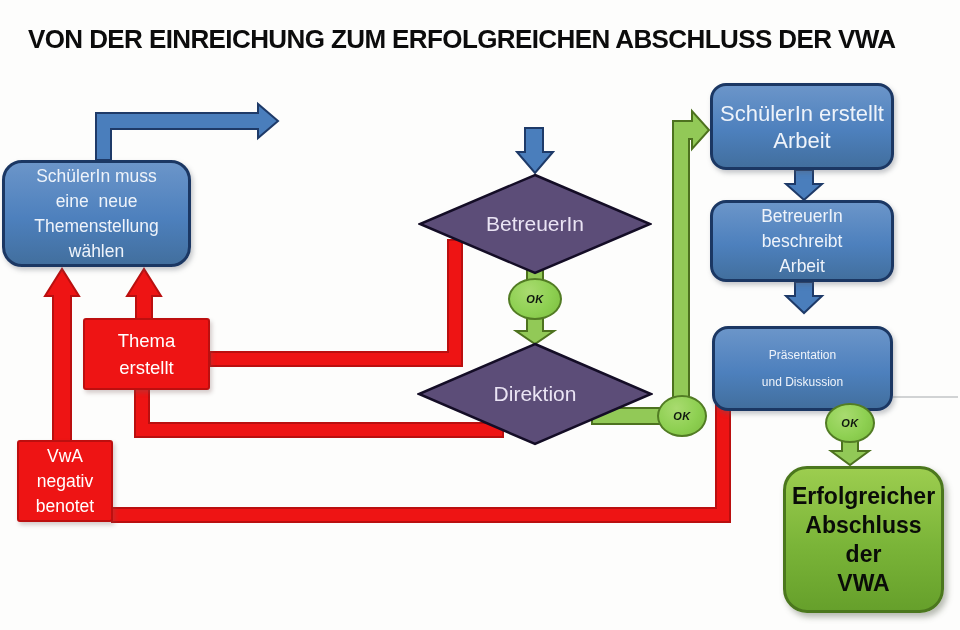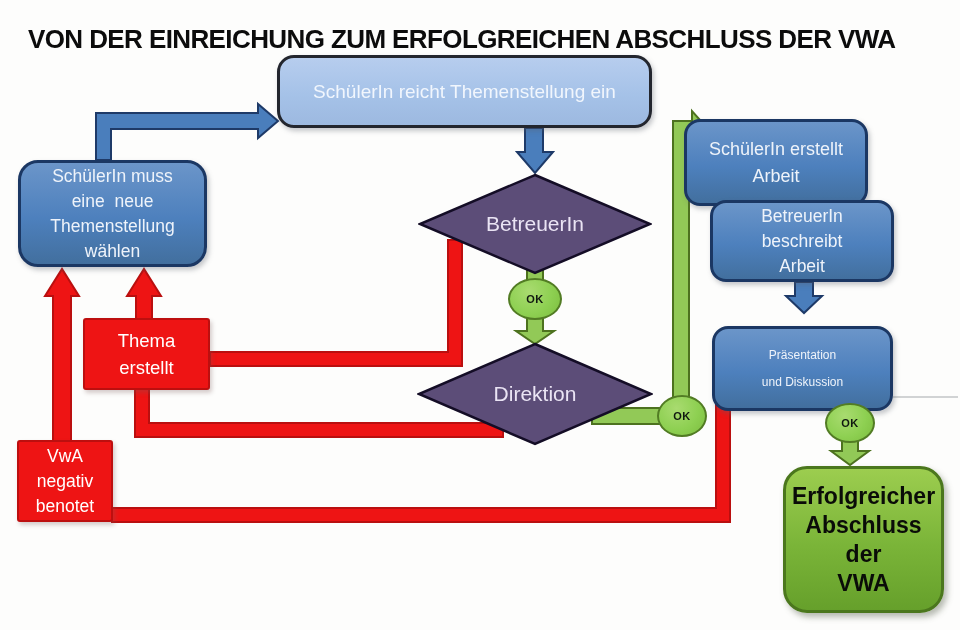--- a/index.html
+++ b/index.html
@@ -32,42 +32,42 @@
   }
   
   .box-red{
     background:#ee1414;border:2px solid #bd0f0f;border-radius:3px;color:#fff;
     box-shadow:2px 3px 4px rgba(120,90,90,.3);
   }
   
   .ellipse{
     background:radial-gradient(circle at 38% 30%,#a9db70 0%,#8ed052 55%,#7cbd3f 100%);
     border:2.5px solid #527c24;border-radius:50%;
-    color:#101810;font-weight:700;font-size:11px;letter-spacing:.5px;
+    color:#101810;font-weight:700;font-size:11px;letter-spacing:.5px;font-style:italic;
   }
   
   .diamond{background:transparent;border:none;}
   .diamond svg{position:absolute;inset:0;width:100%;height:100%;}
   .diamond .lbl{position:relative;z-index:1;color:#eae4f4;font-size:21px;}
   
   .box-green{
     background:linear-gradient(180deg,#9ccd4f 0%,#7ab438 55%,#66a02b 100%);
     border:3px solid #4b771d;border-radius:24px;color:#0a0c08;
     font-weight:800;box-shadow:3px 4px 6px rgba(90,100,80,.45);
   }
   
   #n-submit        {left:277px;top:55px; width:375px;height:73px;font-size:19px;}
-  #n-choose-new    {left:18px; top:160px;width:189px;height:107px;font-size:17.5px;line-height:25px;border-radius:20px;}
+  #n-choose-new    {left:2px; top:160px;width:189px;height:107px;font-size:17.5px;line-height:25px;border-radius:20px;}
   #n-betreuer      {left:418px;top:173px;width:234px;height:102px;}
   #n-ok-betreuer   {left:508px;top:278px;width:54px; height:42px;}
   #n-direktion     {left:417px;top:342px;width:236px;height:104px;}
   #n-ok-direktion  {left:657px;top:395px;width:50px; height:42px;}
   #n-thema         {left:83px; top:318px;width:127px;height:72px;font-size:18.5px;line-height:27px;}
   #n-vwa           {left:17px; top:440px;width:96px; height:82px;font-size:17.5px;line-height:25px;}
-  #n-erstellt      {left:684px;top:83px; width:184px;height:87px;font-size:18px;line-height:27px;margin-top:36px;}
+  #n-erstellt      {left:710px;top:83px; width:184px;height:87px;font-size:22px;line-height:27px;}
   #n-beschreibt    {left:710px;top:200px;width:184px;height:82px;font-size:17.5px;line-height:25px;}
   #n-praesentation {left:712px;top:326px;width:181px;height:85px;font-size:12px;line-height:27px;}
   #n-ok-praes      {left:825px;top:403px;width:50px; height:40px;}
   #n-abschluss     {left:783px;top:466px;width:161px;height:147px;font-size:23px;line-height:29px;}
   
   .w-blue {fill:#4a7ebc;stroke:#1e3a68;stroke-width:2;}
   .w-green{fill:#92c957;stroke:#4d721f;stroke-width:2;}
   .w-red  {fill:#ee1414;stroke:#ba0f0f;stroke-width:2;}
   .w-gray {stroke:#c2c5c7;stroke-width:1.5;}
 </style>
@@ -94,23 +94,20 @@
     <polygon class="w-green" points="842,441 858,441 858,451 869,451 850,465 831,451 842,451"></polygon>
 
     <polygon class="w-blue" points="96,160 96,113 258,113 258,104 278,121 258,138 258,129 111,129 111,160"></polygon>
     <polygon class="w-blue" points="525,128 543,128 543,152 553,152 535,173 517,152 525,152"></polygon>
     <polygon class="w-blue" points="795,170 813,170 813,184 822,184 804,200 786,184 795,184"></polygon>
     <polygon class="w-blue" points="795,282 813,282 813,296 822,296 804,313 786,296 795,296"></polygon>
 
     <line class="w-gray" x1="893" y1="397" x2="958" y2="397"></line>
   </svg>
 
-  <div class="node box-light" id="n-submit">
-    <span class="lbl">SchülerIn reicht Themenstellung ein</span>
-  </div>
 
   <div class="node box-blue" id="n-choose-new">
     <span class="lbl">SchülerIn muss
 eine  neue
 Themenstellung
 wählen</span>
   </div>
 
   <div class="node diamond" id="n-betreuer">
     <svg viewBox="0 0 234 102" preserveAspectRatio="none">

